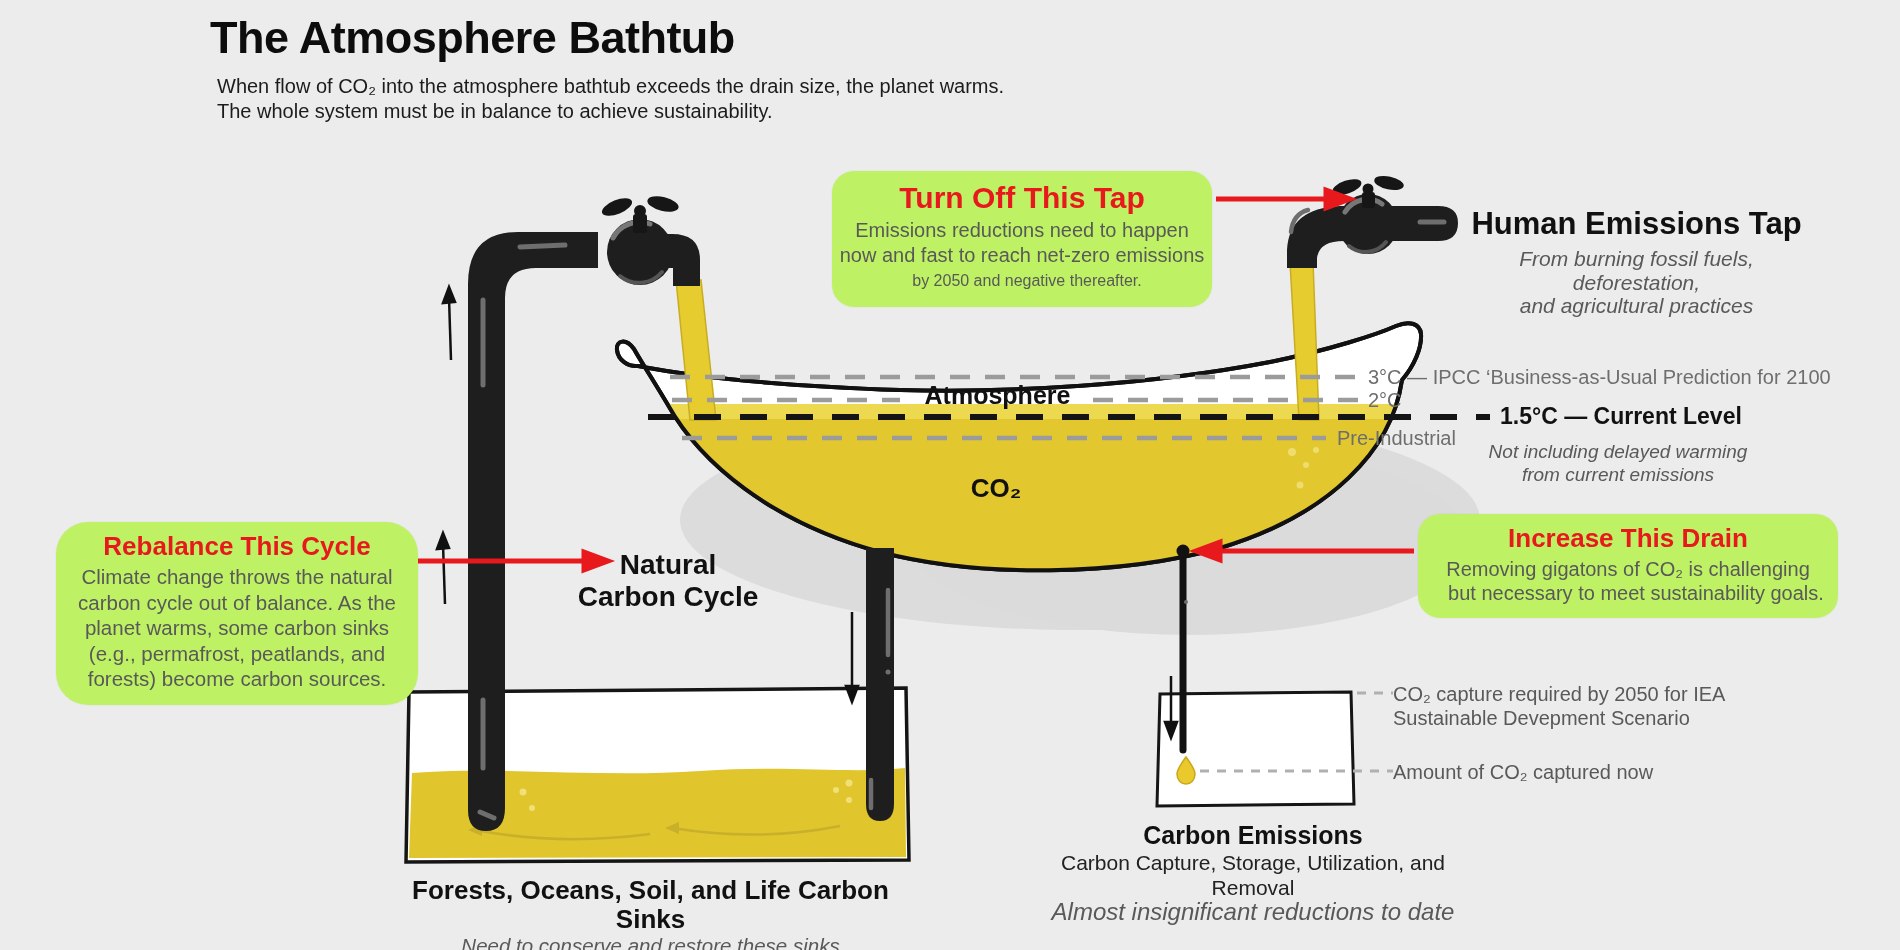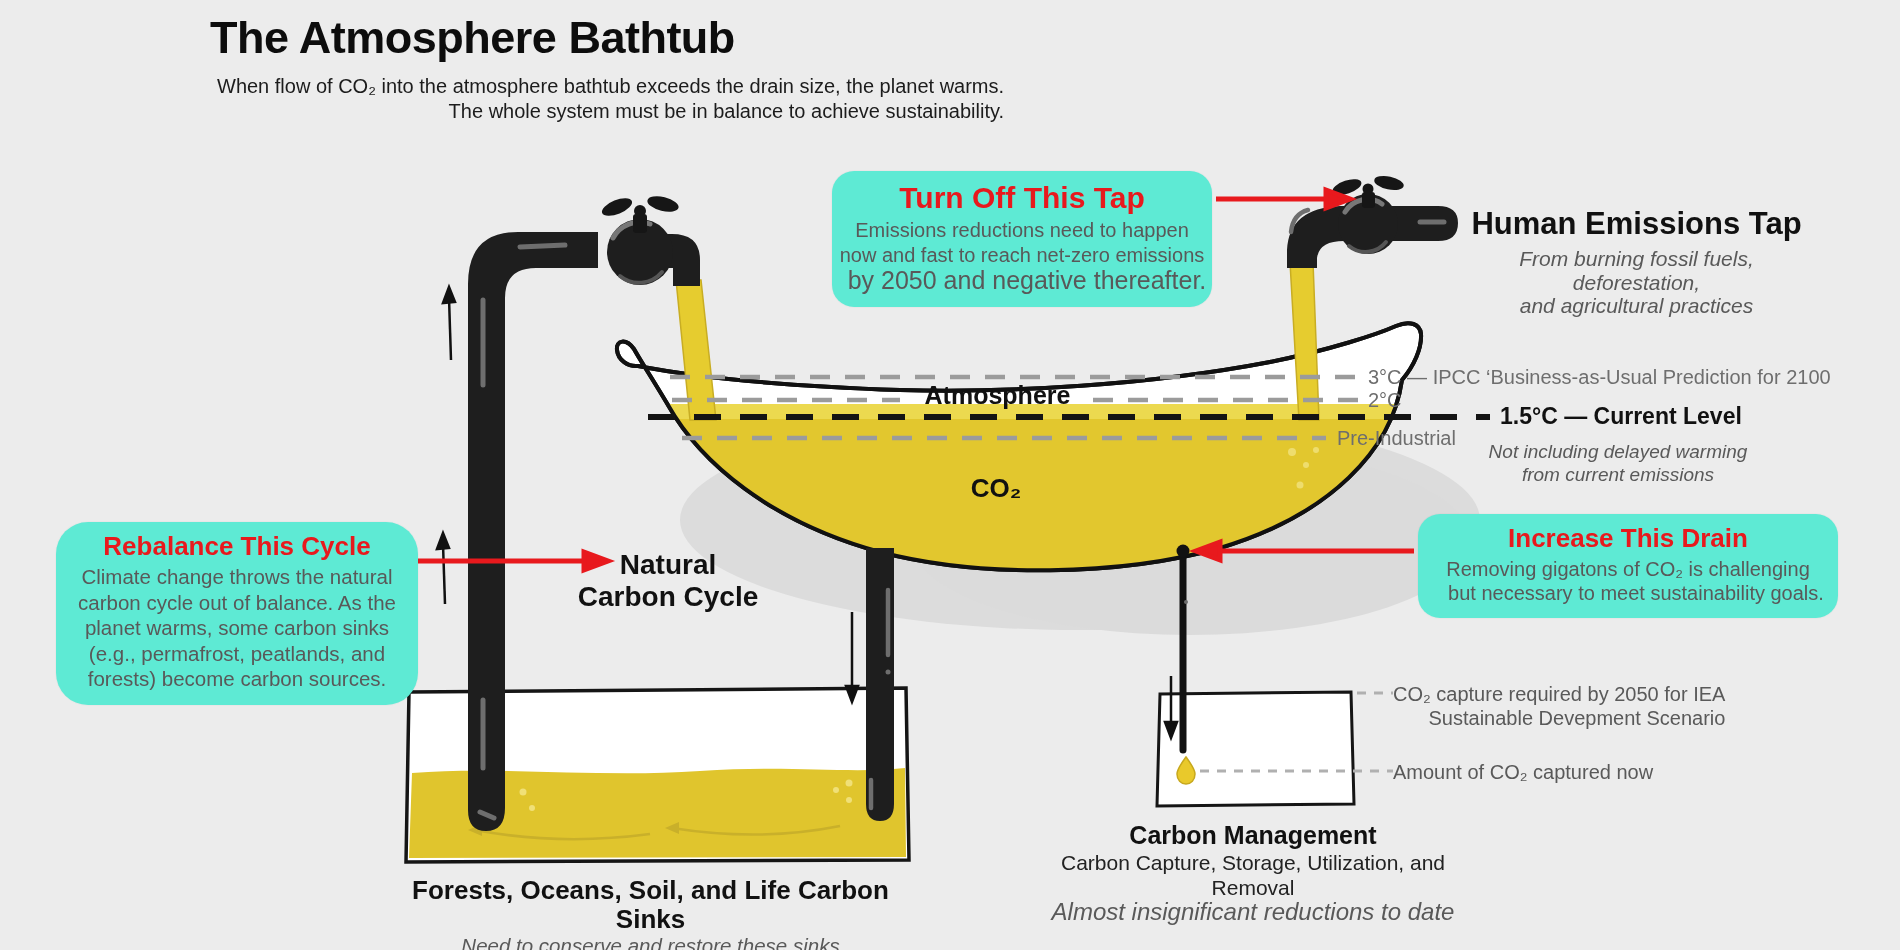--- a/index.html
+++ b/index.html
@@ -1,23 +1,23 @@
 <!DOCTYPE html>
 <html><head>
 <meta charset="utf-8">
 <title>The Atmosphere Bathtub</title>
 <style>
   html,body{margin:0;padding:0;background:#ececec;}
   #stage{position:relative;width:1900px;height:950px;background:#ececec;overflow:hidden;
          font-family:"Liberation Sans","DejaVu Sans",sans-serif;color:#111;}
-  .abs{position:absolute;text-align:right;}
+  .abs{position:absolute;}
   .ctr{text-align:center;}
   .title{font-size:45px;font-weight:800;letter-spacing:-0.5px;color:#0d0d0d;}
   .subtitle{font-size:20px;line-height:25px;color:#1c1c1c;}
-  .callout{background:#5eead4;border-radius:22px;box-shadow:0 0 0 1px rgba(0,0,0,0.02);}
+  .callout{background:#bef264;border-radius:22px;box-shadow:0 0 0 1px rgba(0,0,0,0.02);}
   .callout .c-title{color:#e8191d;font-weight:700;}
   .callout .c-line{color:#595959;}
   .gray{color:#595959;}
   .lgray{color:#6e6e6e;}
   .it{font-style:italic;}
   .b{font-weight:700;}
   svg{position:absolute;left:0;top:0;}
 </style>
 </head>
 <body>
@@ -177,21 +177,21 @@
   <div class="abs title" style="left:210px;top:12px;">The Atmosphere Bathtub</div>
   <div class="abs subtitle" style="left:217px;top:74px;">
     <div>When flow of CO₂ into the atmosphere bathtub exceeds the drain size, the planet warms.</div>
     <div>The whole system must be in balance to achieve sustainability.</div>
   </div>
 
   <div class="abs callout ctr" style="left:832px;top:171px;width:380px;padding:10px 0 14px 0;">
     <div class="c-title" style="font-size:30px;">Turn Off This Tap</div>
     <div class="c-line" style="font-size:20px;line-height:25px;margin-top:3px;">Emissions reductions need to happen</div>
     <div class="c-line" style="font-size:20px;line-height:25px;">now and fast to reach net-zero emissions</div>
-    <div class="c-line" style="font-size:25px;line-height:25px;padding-left:10px;">by 2050 and negative thereafter.</div>
+    <div class="c-line" style="font-size:16px;line-height:25px;padding-left:10px;">by 2050 and negative thereafter.</div>
   </div>
 
   <div class="abs ctr" style="left:1464px;top:206px;width:345px;">
     <div class="b" style="font-size:31px;">Human Emissions Tap</div>
     <div class="it gray" style="font-size:21px;line-height:23.5px;margin-top:5px;">From burning fossil fuels, deforestation,</div>
     <div class="it gray" style="font-size:21px;line-height:23.5px;">and agricultural practices</div>
   </div>
 
   <div class="abs callout ctr" style="left:56px;top:522px;width:362px;padding:9px 0 13px 0;border-radius:32px;">
     <div class="c-title" style="font-size:26px;">Rebalance This Cycle</div>
@@ -226,21 +226,21 @@
   </div>
 
 
   <div class="abs gray" style="left:1393px;top:682px;font-size:20px;line-height:24px;">
     <div>CO₂ capture required by 2050 for IEA</div>
     <div>Sustainable Devepment Scenario</div>
   </div>
   <div class="abs gray" style="left:1393px;top:761px;font-size:20px;">Amount of CO₂ captured now</div>
 
   <div class="abs ctr" style="left:1030px;top:821px;width:446px;">
-    <div class="b" style="font-size:25px;line-height:29px;">Carbon Management</div>
+    <div class="b" style="font-size:25px;line-height:29px;">Carbon Emissions</div>
     <div style="font-size:21px;line-height:25px;color:#222;">Carbon Capture, Storage, Utilization, and Removal</div>
     <div class="it gray" style="font-size:24px;line-height:24px;">Almost insignificant reductions to date</div>
   </div>
 
   <div class="abs ctr" style="left:398px;top:876px;width:505px;">
     <div class="b" style="font-size:26px;line-height:29px;">Forests, Oceans, Soil, and Life Carbon Sinks</div>
     <div class="it gray" style="font-size:20.5px;line-height:24px;">Need to conserve and restore these sinks</div>
   </div>
 
 </div>

